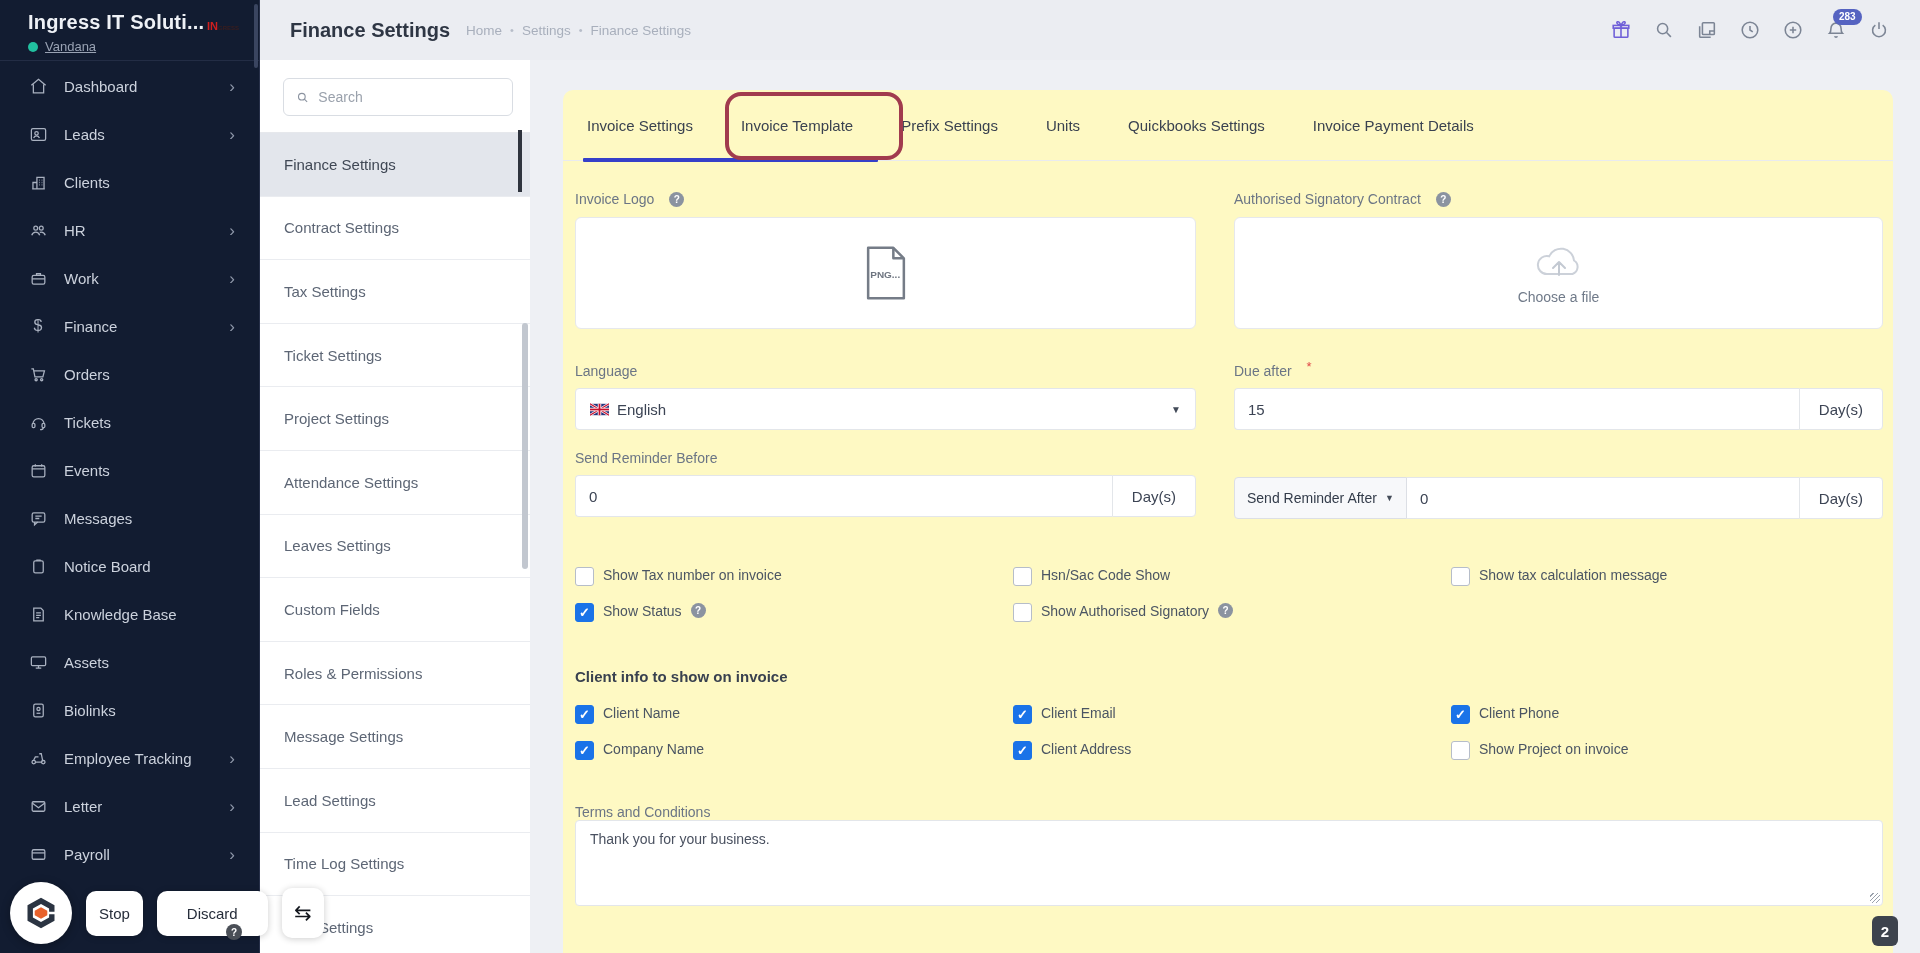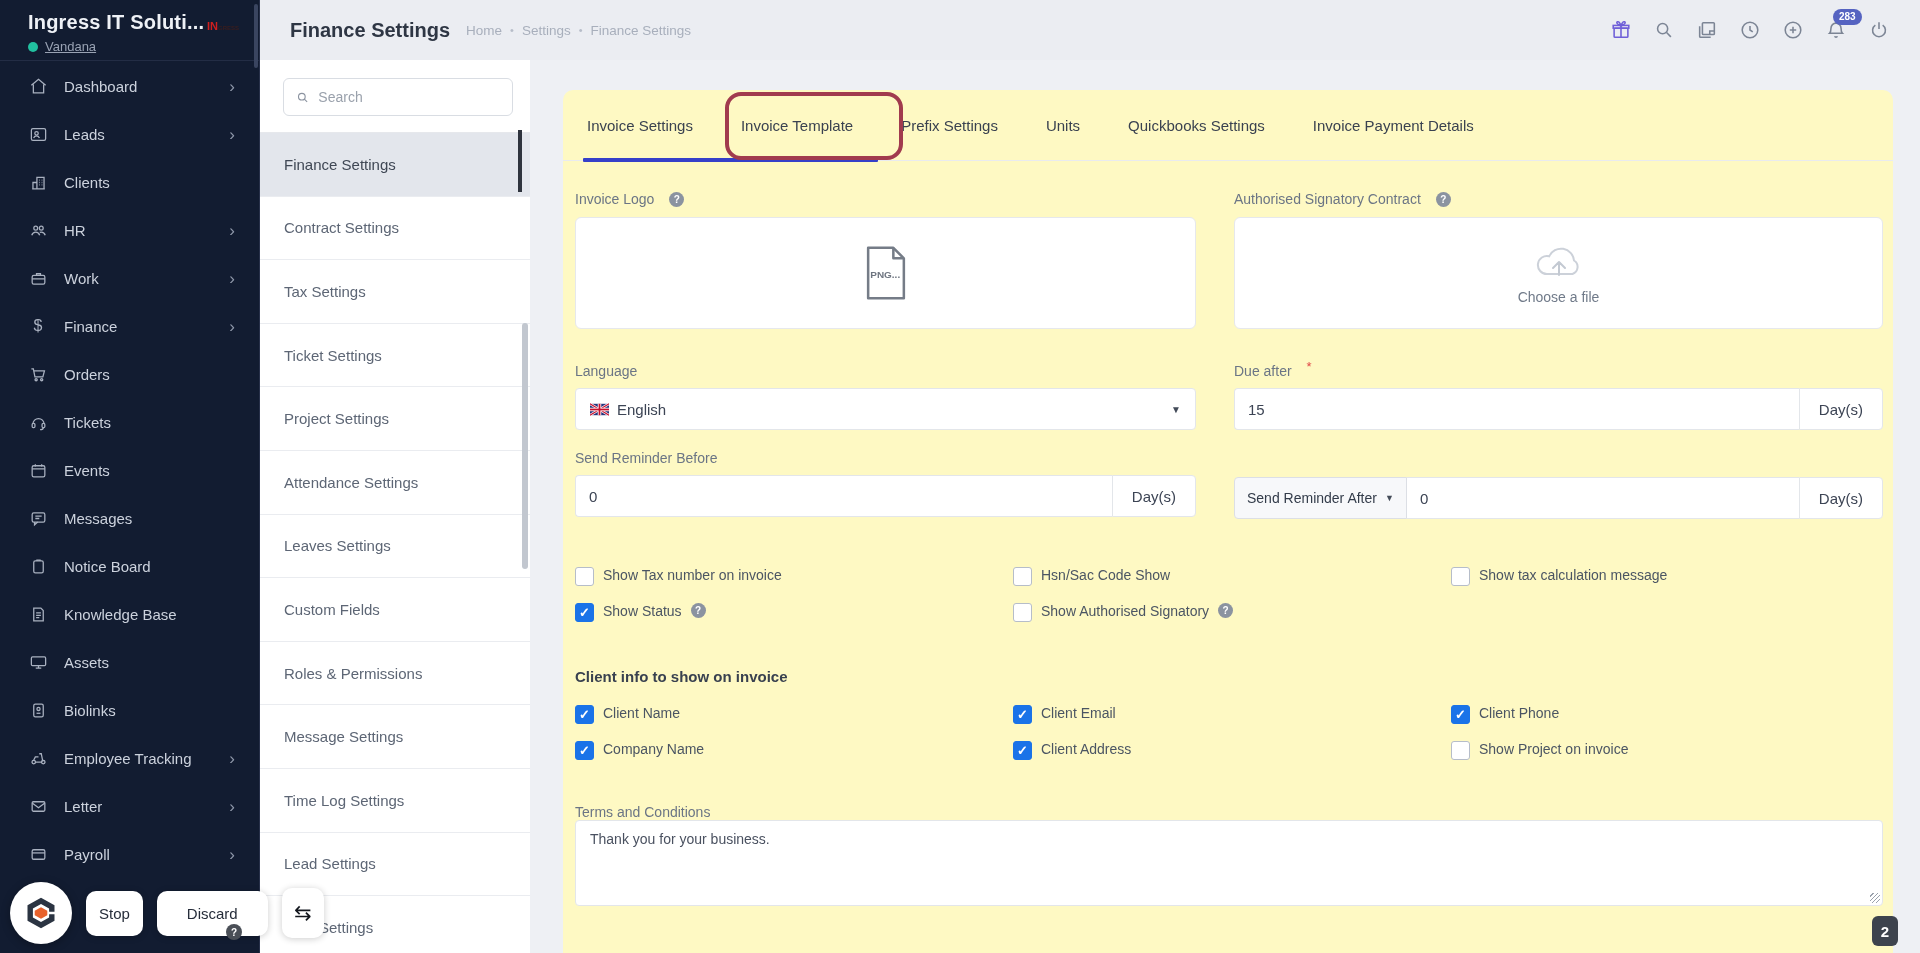--- a/index.html
+++ b/index.html
@@ -384,22 +384,22 @@
     <div class="snav-item active">Finance Settings</div>
     <div class="snav-item">Contract Settings</div>
     <div class="snav-item">Tax Settings</div>
     <div class="snav-item">Ticket Settings</div>
     <div class="snav-item">Project Settings</div>
     <div class="snav-item">Attendance Settings</div>
     <div class="snav-item">Leaves Settings</div>
     <div class="snav-item">Custom Fields</div>
     <div class="snav-item">Roles &amp; Permissions</div>
     <div class="snav-item">Message Settings</div>
+    <div class="snav-item">Lead Settings</div>
     <div class="snav-item">Time Log Settings</div>
-    <div class="snav-item">Lead Settings</div>
     <div class="snav-item">Task Settings</div>
     <div class="snav-thumb-dark"></div>
     <div class="snav-thumb-gray"></div>
   </nav>
 
   <section class="content-card">
 
     <div class="tabs-row">
       <div class="tab">Invoice Settings</div>
       <div class="tab">Invoice Template</div>

